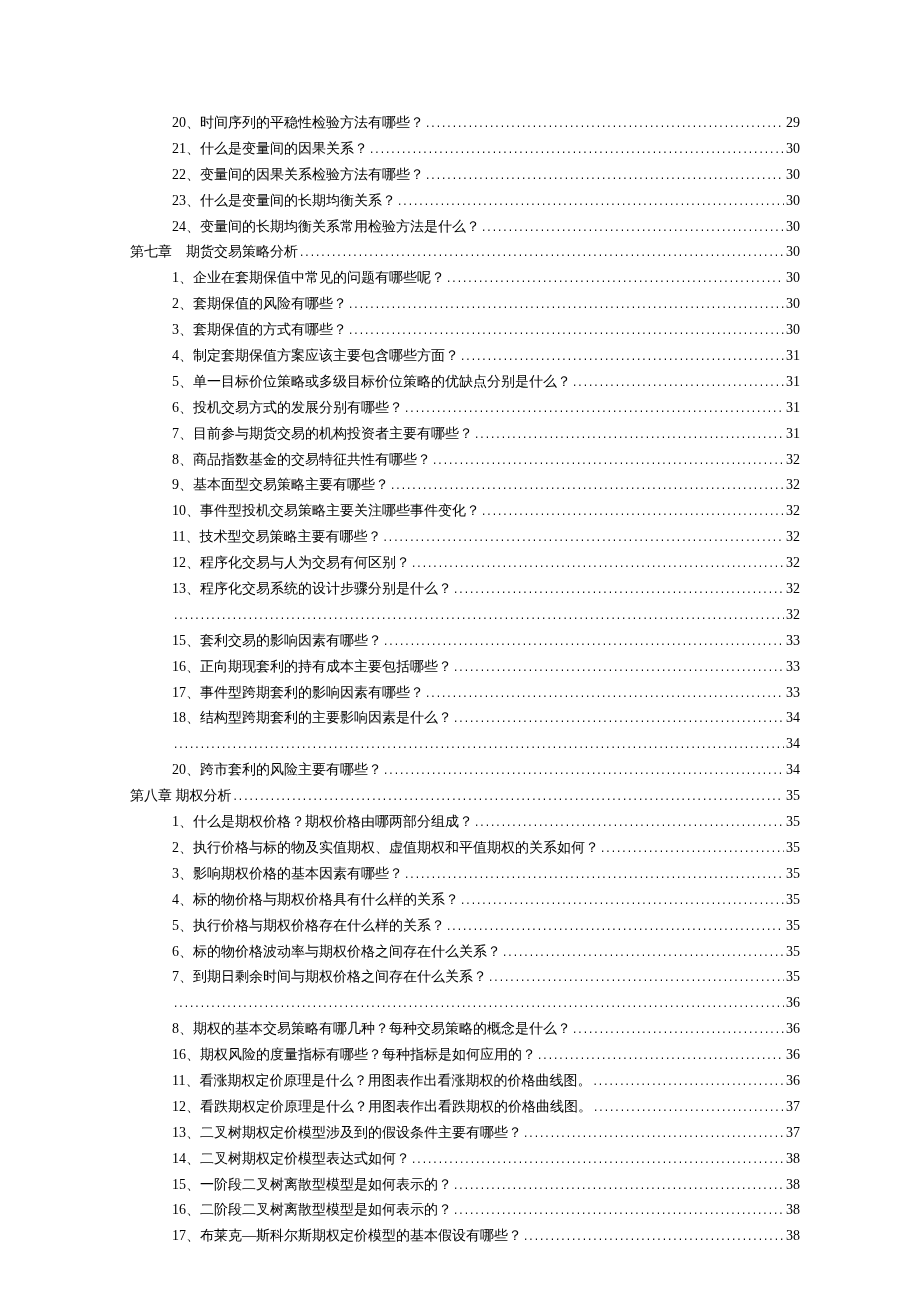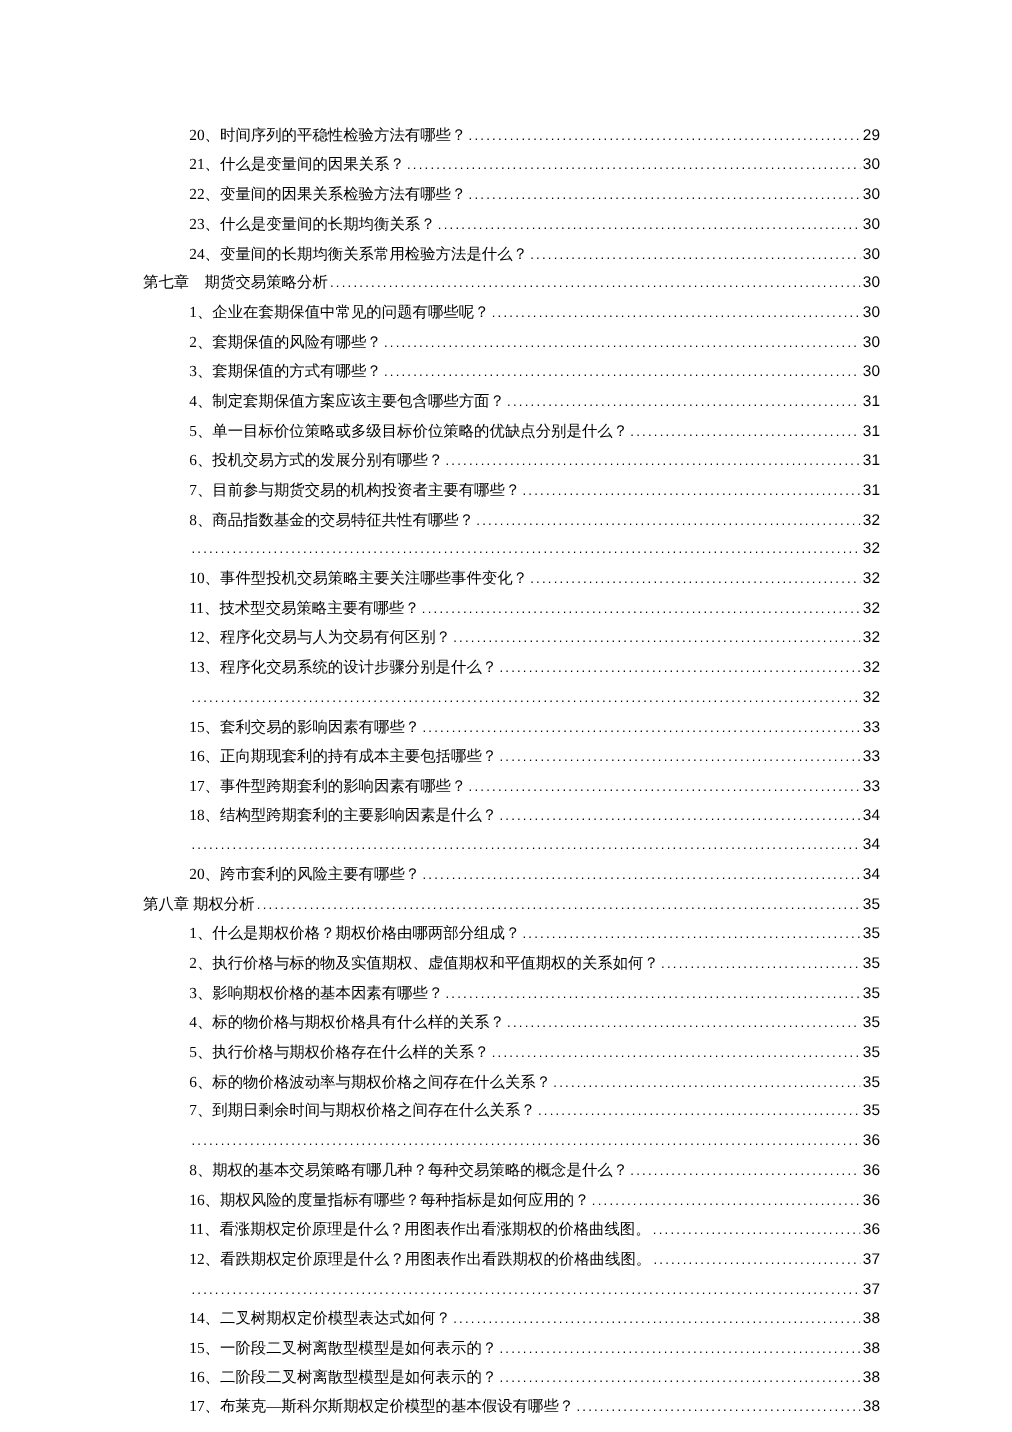--- a/index.html
+++ b/index.html
@@ -39,21 +39,21 @@
   }
   .toc-dots::after {
     content: "........................................................................................................................................................................................................................................";
     letter-spacing: 2px;
     font-family: Arial, sans-serif;
     font-size: 12px;
     color: #000;
   }
   .toc-page {
     flex: 0 0 auto;
-    font-family: Liberation Sans, sans-serif;
+    font-family: Liberation Serif, serif;
   }
 </style>
 </head>
 <body>
 
 <div class="page">
   <div id="toc-container">
       <div class="toc-line level-2">
         <span class="toc-label">20、时间序列的平稳性检验方法有哪些？</span>
         <span class="toc-dots"></span>
@@ -118,20 +118,21 @@
         <span class="toc-label">7、目前参与期货交易的机构投资者主要有哪些？</span>
         <span class="toc-dots"></span>
         <span class="toc-page">31</span>
       </div>
       <div class="toc-line level-2">
         <span class="toc-label">8、商品指数基金的交易特征共性有哪些？</span>
         <span class="toc-dots"></span>
         <span class="toc-page">32</span>
       </div>
       <div class="toc-line level-2">
+        <span class="toc-label">9、基本面型交易策略主要有哪些？</span>
         <span class="toc-dots"></span>
         <span class="toc-page">32</span>
       </div>
       <div class="toc-line level-2">
         <span class="toc-label">10、事件型投机交易策略主要关注哪些事件变化？</span>
         <span class="toc-dots"></span>
         <span class="toc-page">32</span>
       </div>
       <div class="toc-line level-2">
         <span class="toc-label">11、技术型交易策略主要有哪些？</span>
@@ -239,20 +240,21 @@
         <span class="toc-label">11、看涨期权定价原理是什么？用图表作出看涨期权的价格曲线图。</span>
         <span class="toc-dots"></span>
         <span class="toc-page">36</span>
       </div>
       <div class="toc-line level-2">
         <span class="toc-label">12、看跌期权定价原理是什么？用图表作出看跌期权的价格曲线图。</span>
         <span class="toc-dots"></span>
         <span class="toc-page">37</span>
       </div>
       <div class="toc-line level-2">
+        <span class="toc-label">13、二叉树期权定价模型涉及到的假设条件主要有哪些？</span>
         <span class="toc-dots"></span>
         <span class="toc-page">37</span>
       </div>
       <div class="toc-line level-2">
         <span class="toc-label">14、二叉树期权定价模型表达式如何？</span>
         <span class="toc-dots"></span>
         <span class="toc-page">38</span>
       </div>
       <div class="toc-line level-2">
         <span class="toc-label">15、一阶段二叉树离散型模型是如何表示的？</span>

